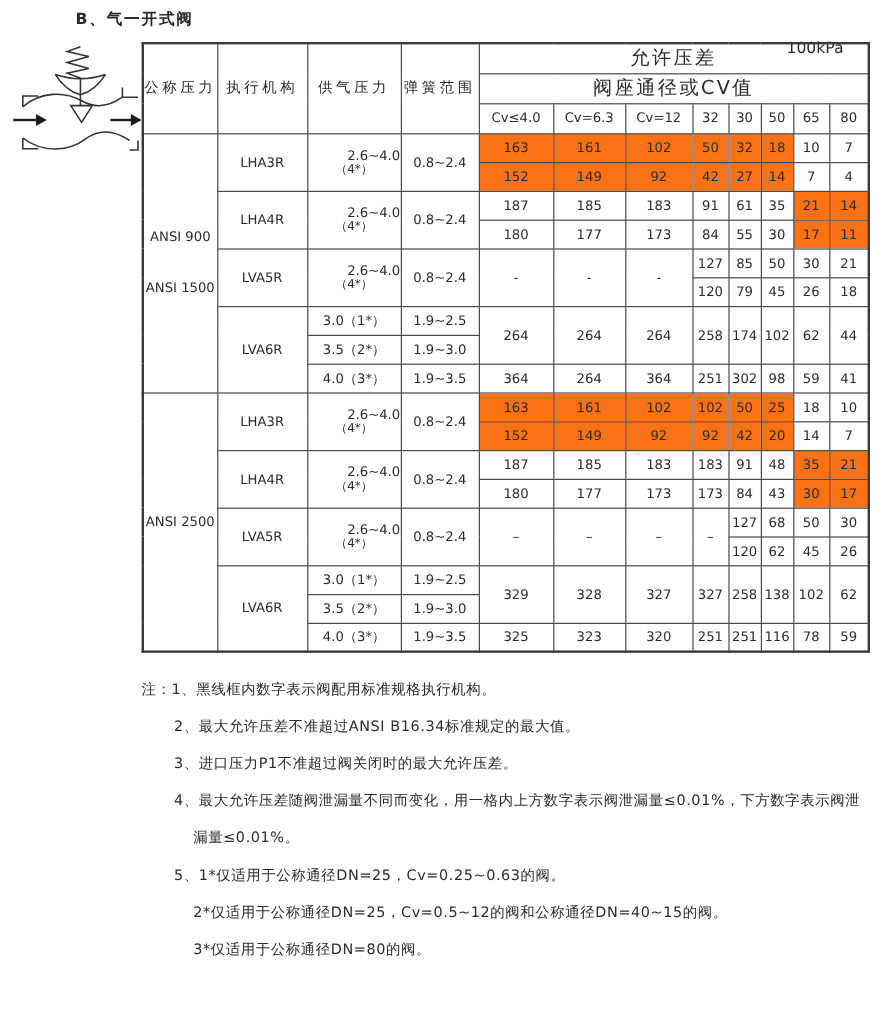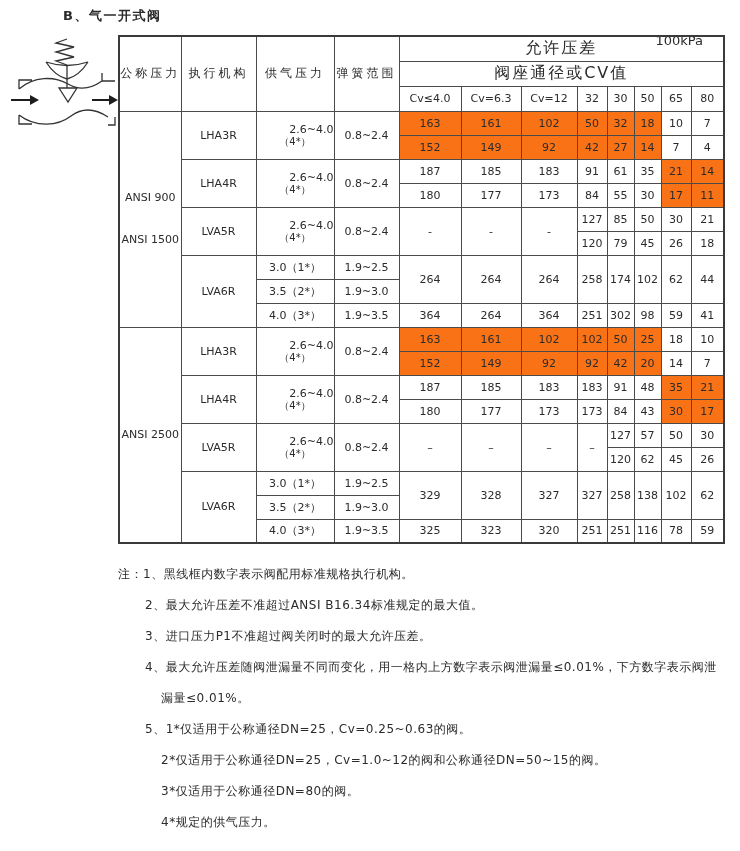--- a/index.html
+++ b/index.html
@@ -271,21 +271,21 @@
         <td rowspan="2" class="supply">
           <div class="l1">2.6~4.0</div>
           <div class="l2">（4*）</div>
         </td>
         <td rowspan="2">0.8~2.4</td>
         <td rowspan="2">–</td>
         <td rowspan="2">–</td>
         <td rowspan="2">–</td>
         <td rowspan="2">–</td>
         <td>127</td>
-        <td>57</td>
+        <td>68</td>
         <td>50</td>
         <td>30</td>
       </tr>
       <tr>
         <td>120</td>
         <td>62</td>
         <td>45</td>
         <td>26</td>
       </tr>
       <tr>
@@ -320,18 +320,17 @@
     </tbody>
   </table>
 
   <div class="notes">
     <div class="line">注：1、黑线框内数字表示阀配用标准规格执行机构。</div>
     <div class="line i1">2、最大允许压差不准超过ANSI B16.34标准规定的最大值。</div>
     <div class="line i1">3、进口压力P1不准超过阀关闭时的最大允许压差。</div>
     <div class="line i1">4、最大允许压差随阀泄漏量不同而变化，用一格内上方数字表示阀泄漏量≤0.01%，下方数字表示阀泄</div>
     <div class="line i2">漏量≤0.01%。</div>
     <div class="line i1">5、1*仅适用于公称通径DN=25，Cv=0.25~0.63的阀。</div>
-    <div class="line i2">2*仅适用于公称通径DN=25，Cv=1.0~12的阀和公称通径DN=50~15的阀。</div>
+    <div class="line i2">2*仅适用于公称通径DN=25，Cv=0.5~12的阀和公称通径DN=40~15的阀。</div>
     <div class="line i2">3*仅适用于公称通径DN=80的阀。</div>
-    <div class="line i2">4*规定的供气压力。</div>
   </div>
 
 </div>
 
 </body></html>

